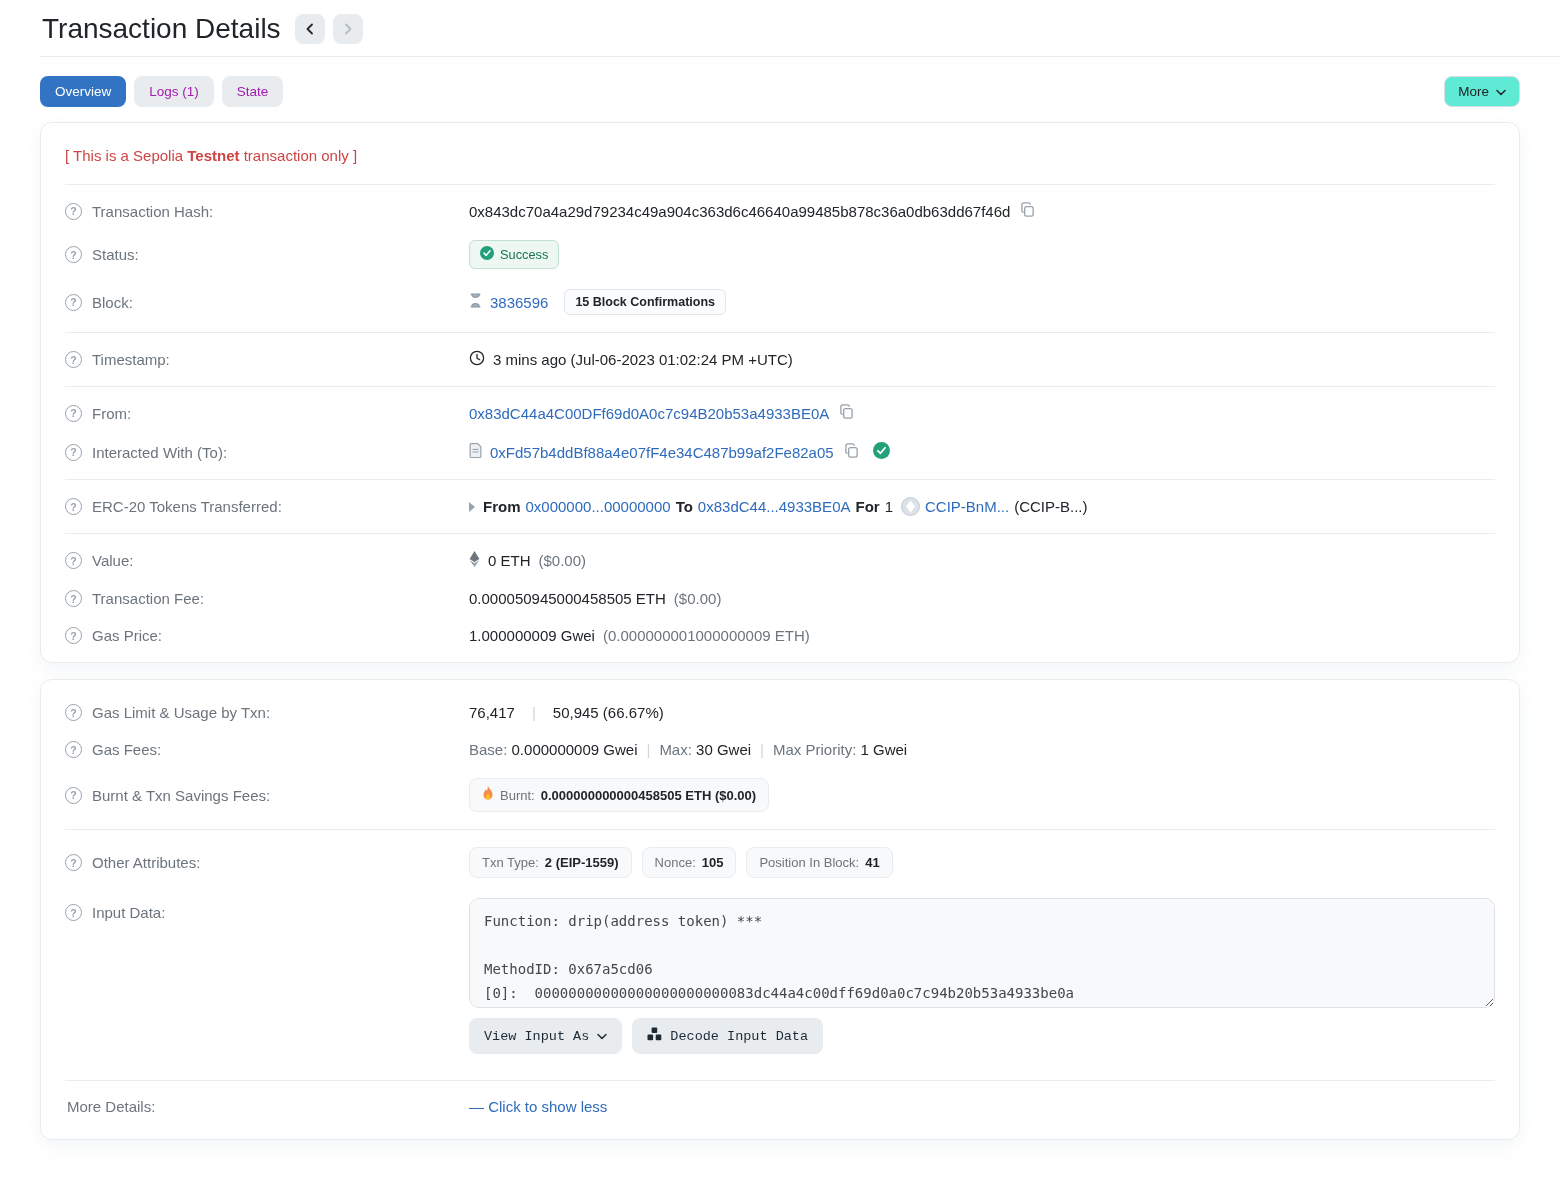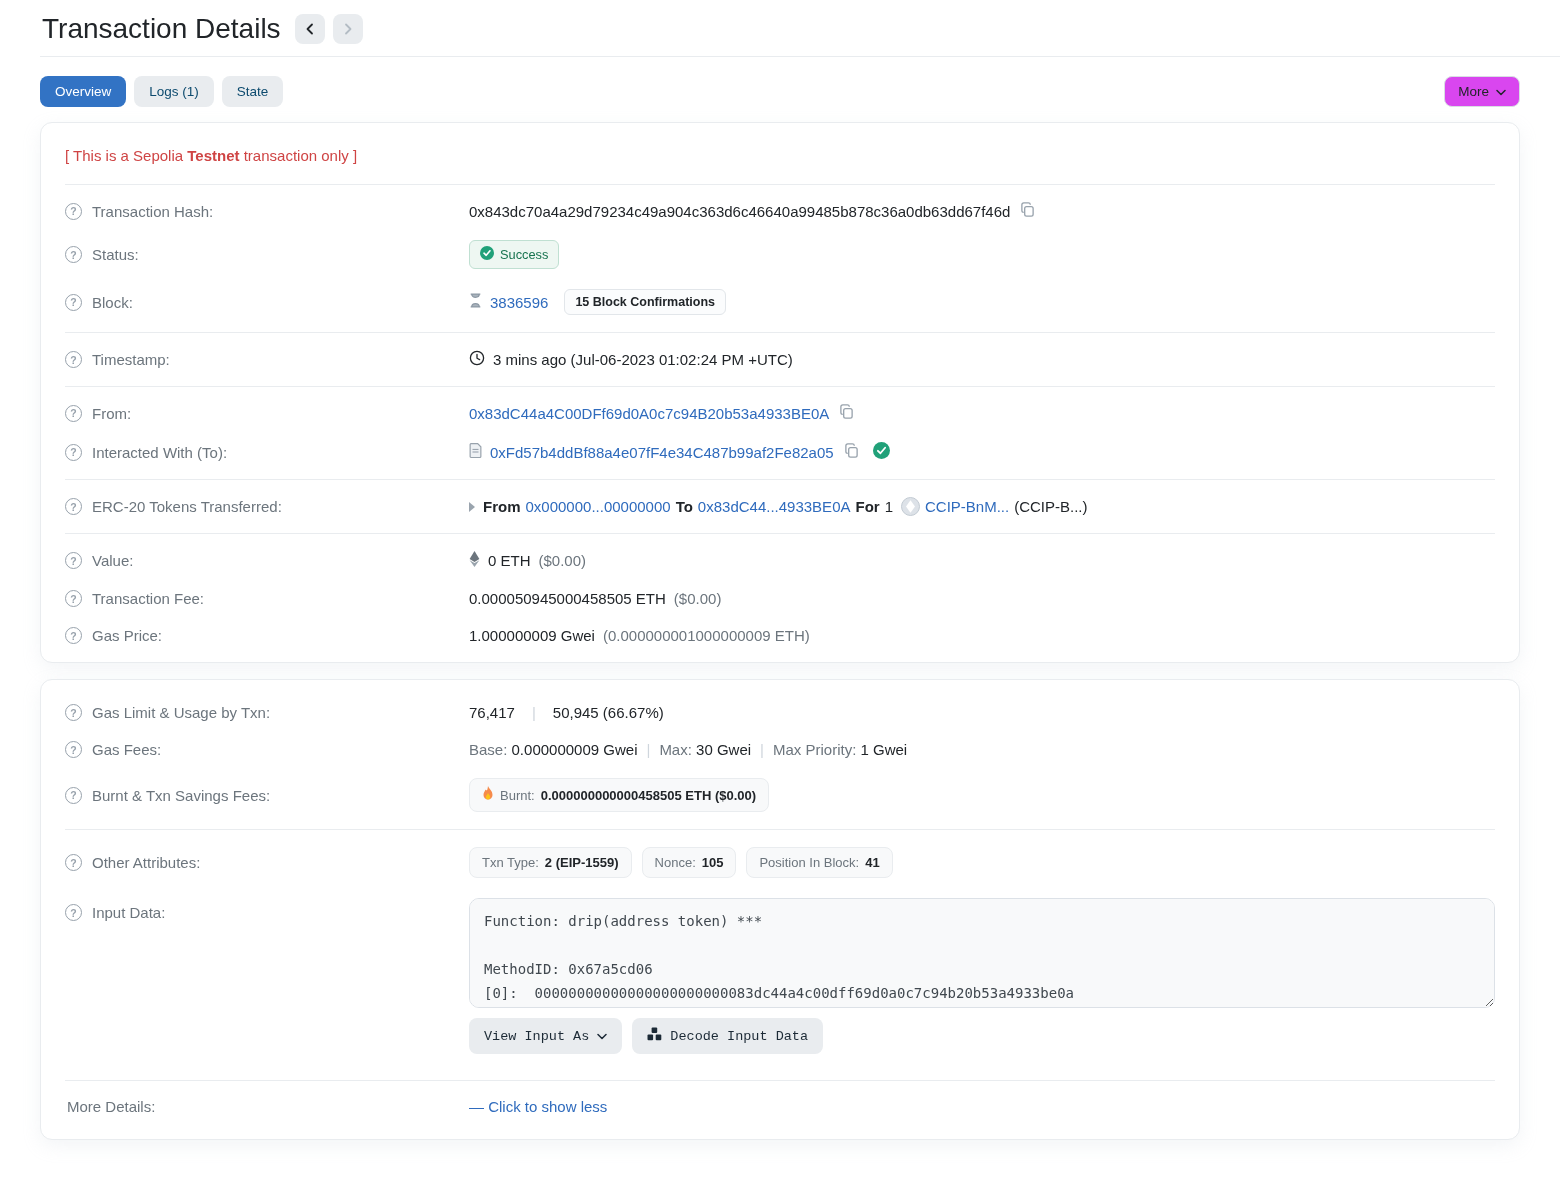--- a/index.html
+++ b/index.html
@@ -16,23 +16,23 @@
   .page-title { font-size:28px; font-weight:400; margin:0 6px 0 0; }
   .navbtn { width:30px; height:30px; border-radius:8px; background:#e9ecef; border:none;
     display:inline-flex; align-items:center; justify-content:center; cursor:pointer; padding:0; }
   .navbtn svg { display:block; }
   .top-rule { border:0; border-top:1px solid #e9ecef; margin:0 -40px 0 0; }
 
   
   .tabsbar { display:flex; align-items:center; justify-content:space-between; margin:19px 0 15px; }
   .tabs { display:flex; gap:8px; }
   .tab { border:none; border-radius:8px; padding:8px 15px; font-size:13.5px; font-weight:500;
-    background:#e9ecef; color:#0c4a6e; cursor:pointer; font-family:inherit; }
+    background:#e9ecef; color:#a21caf; cursor:pointer; font-family:inherit; }
   .tab.active { background:#3273c4; color:#fff; }
-  .more-btn { background:#d946ef; border:1px solid #d9dee3; border-radius:8px; padding:7px 13px;
+  .more-btn { background:#5eead4; border:1px solid #d9dee3; border-radius:8px; padding:7px 13px;
     font-size:13.5px; color:#212529; display:inline-flex; gap:7px; align-items:center; cursor:pointer; font-family:inherit;}
 
   
   .card { border:1px solid #e9ecef; border-radius:12px; background:#fff;
     box-shadow:0 6px 18px rgba(189,197,209,.18); padding:8px 24px; margin-bottom:16px; }
   .hr { border-top:1px solid #e9ecef; margin:7px 0; }
 
   .notice { color:#cf4444; padding:16px 0 13px; }
   .notice b { font-weight:700; }
 

